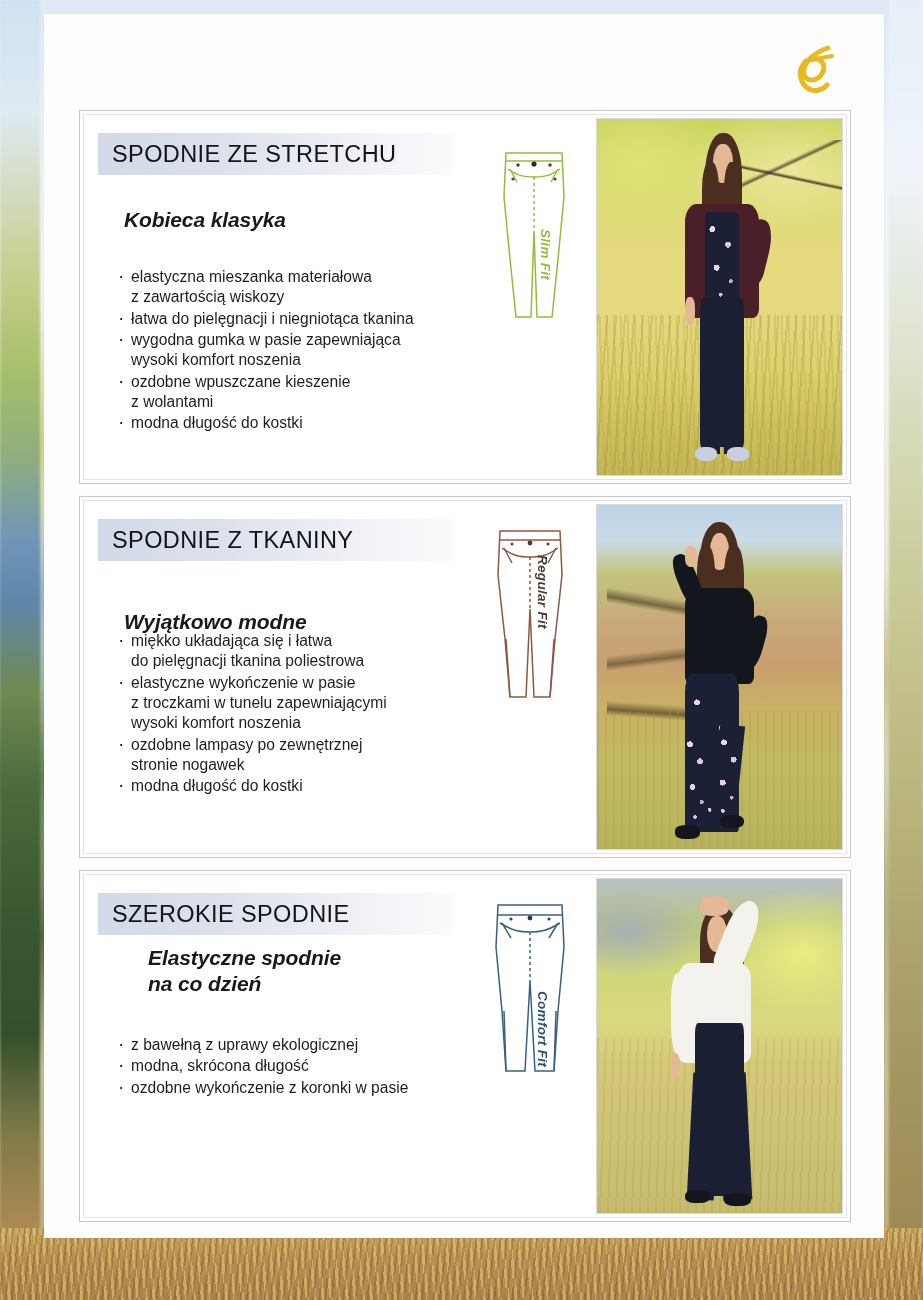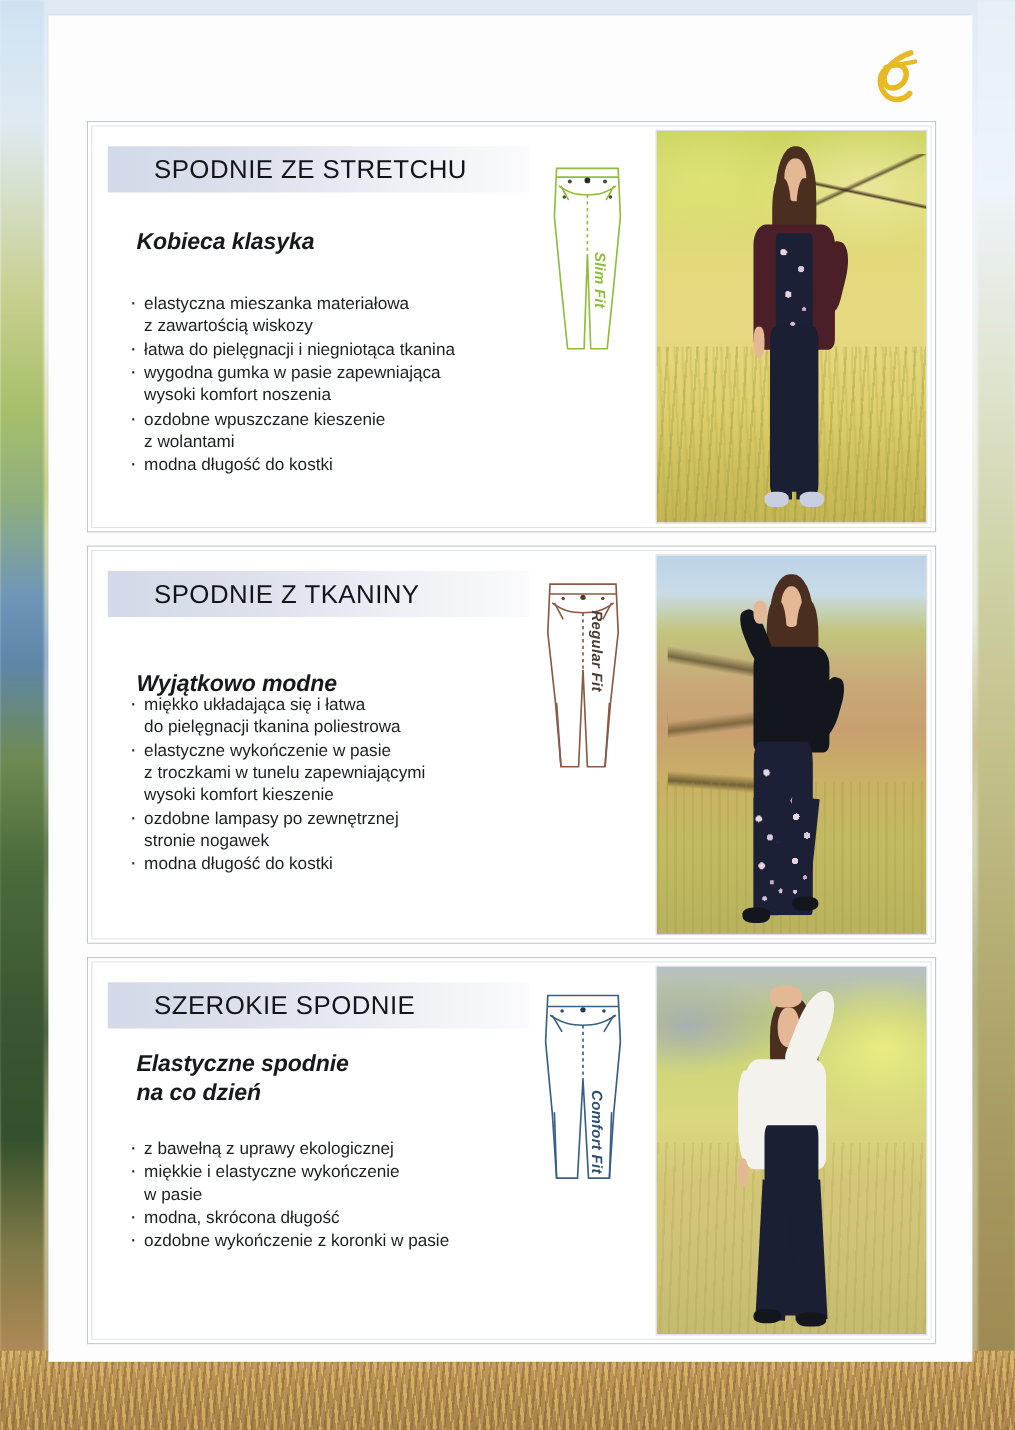--- a/index.html
+++ b/index.html
@@ -81,35 +81,35 @@
   #panel-0{top:96px;height:374px;}
   #panel-1{top:482px;height:362px;}
   #panel-2{top:856px;height:352px;text-decoration:underline;}
 
   .panel-left{
     position:absolute;left:0;top:0;bottom:0;right:260px;
   }
   .title-bar{
     position:absolute;left:18px;top:22px;width:355px;height:42px;
     background:linear-gradient(90deg,#d3d9e8 0%,#dde1ec 35%,#eef0f5 70%,#fbfbfd 100%);
-    display:flex;align-items:center;padding-left:28px;
+    display:flex;align-items:center;
   }
   .title-bar .title{
     padding-left:14px;
     font-size:23.5px;letter-spacing:.4px;color:#111418;font-weight:400;
     white-space:nowrap;
   }
   .subtitle{
     position:absolute;left:44px;
     font-size:21px;font-style:italic;font-weight:bold;color:#16191d;
     line-height:1.22;letter-spacing:-.1px;
   }
   #panel-0 .subtitle{top:96px;}
   #panel-1 .subtitle{top:92px;margin-top:20px;}
-  #panel-2 .subtitle{top:84px;}
+  #panel-2 .subtitle{top:74px;margin-left:24px;}
 
   ul.features{
     position:absolute;left:36px;margin:0;padding:0;list-style:none;
     font-size:15.6px;color:#1b1e22;line-height:1.305;
     width:400px;
   }
   #panel-0 ul.features{top:156px;}
   #panel-1 ul.features{top:134px;}
   #panel-2 ul.features{top:164px;}
   ul.features li{
@@ -319,21 +319,21 @@
         <div class="panel-left">
           <div class="title-bar">
             <span class="title">SPODNIE Z TKANINY</span>
           </div>
           <div class="subtitle">Wyjątkowo modne</div>
           <ul class="features">
             <li>miękko układająca się i łatwa
 do pielęgnacji tkanina poliestrowa</li>
             <li>elastyczne wykończenie w pasie
 z troczkami w tunelu zapewniającymi
-wysoki komfort kieszenie</li>
+wysoki komfort noszenia</li>
             <li>ozdobne lampasy po zewnętrznej
 stronie nogawek</li>
             <li>modna długość do kostki</li>
           </ul>
         </div>
 
         <div class="sketch-wrap">
           <svg viewBox="0 0 100 190" aria-hidden="true">
             <g fill="none" stroke="#8a5a46" stroke-width="1.5">
               <path d="M20 12 L80 12 L82 56 L75 120 L70 178 L54 178 L50 90 L46 178 L30 178 L25 120 L18 56 Z"></path>
@@ -375,22 +375,20 @@
 
       <div class="panel" id="panel-2">
         <div class="panel-left">
           <div class="title-bar">
             <span class="title">SZEROKIE SPODNIE</span>
           </div>
           <div class="subtitle" style="white-space:pre-line;">Elastyczne spodnie
 na co dzień</div>
           <ul class="features">
             <li>z bawełną z uprawy ekologicznej</li>
-            <li>miękkie i elastyczne wykończenie
-w pasie</li>
             <li>modna, skrócona długość</li>
             <li>ozdobne wykończenie z koronki w pasie</li>
           </ul>
         </div>
 
         <div class="sketch-wrap">
           <svg viewBox="0 0 100 190" aria-hidden="true">
             <g fill="none" stroke="#3a5f86" stroke-width="1.5">
               <path d="M18 12 L82 12 L84 54 L78 118 L74 178 L55 178 L50 88 L45 178 L26 178 L22 118 L16 54 Z"></path>
               <path d="M18 22 L82 22"></path>

